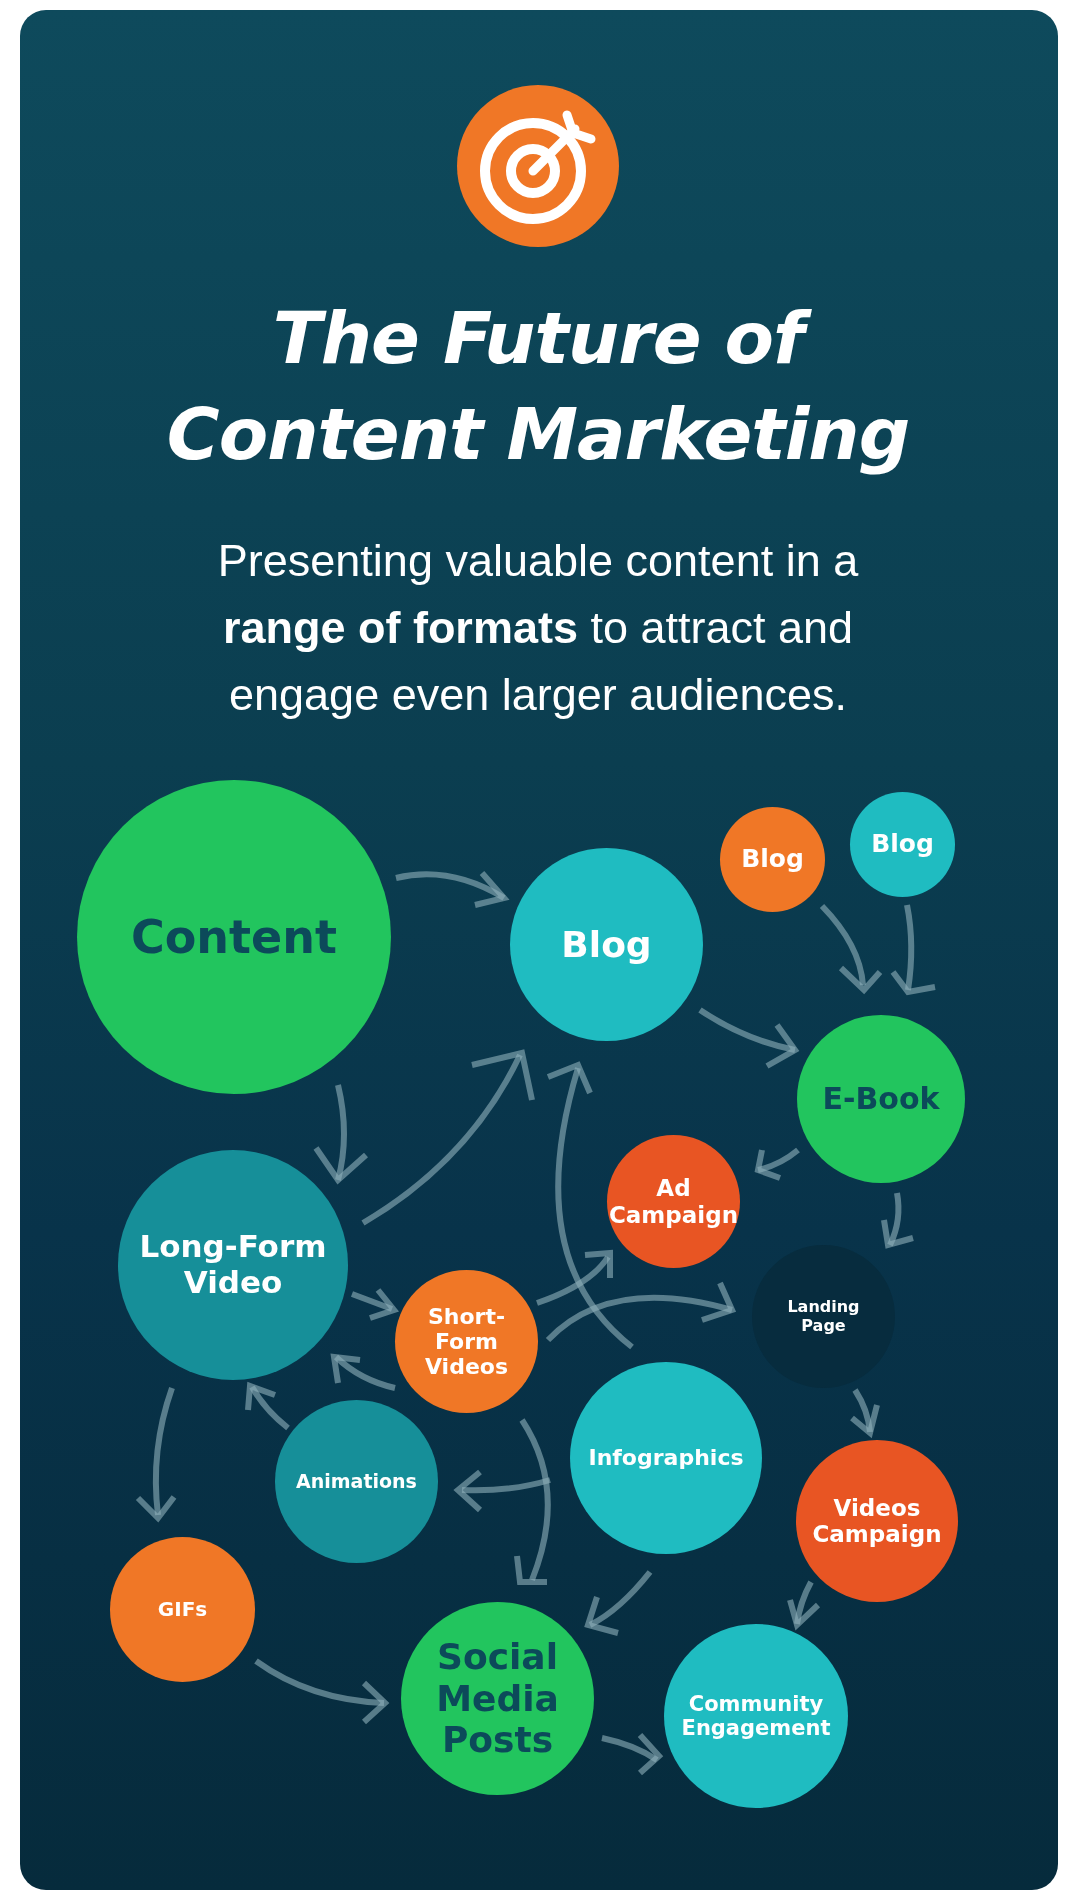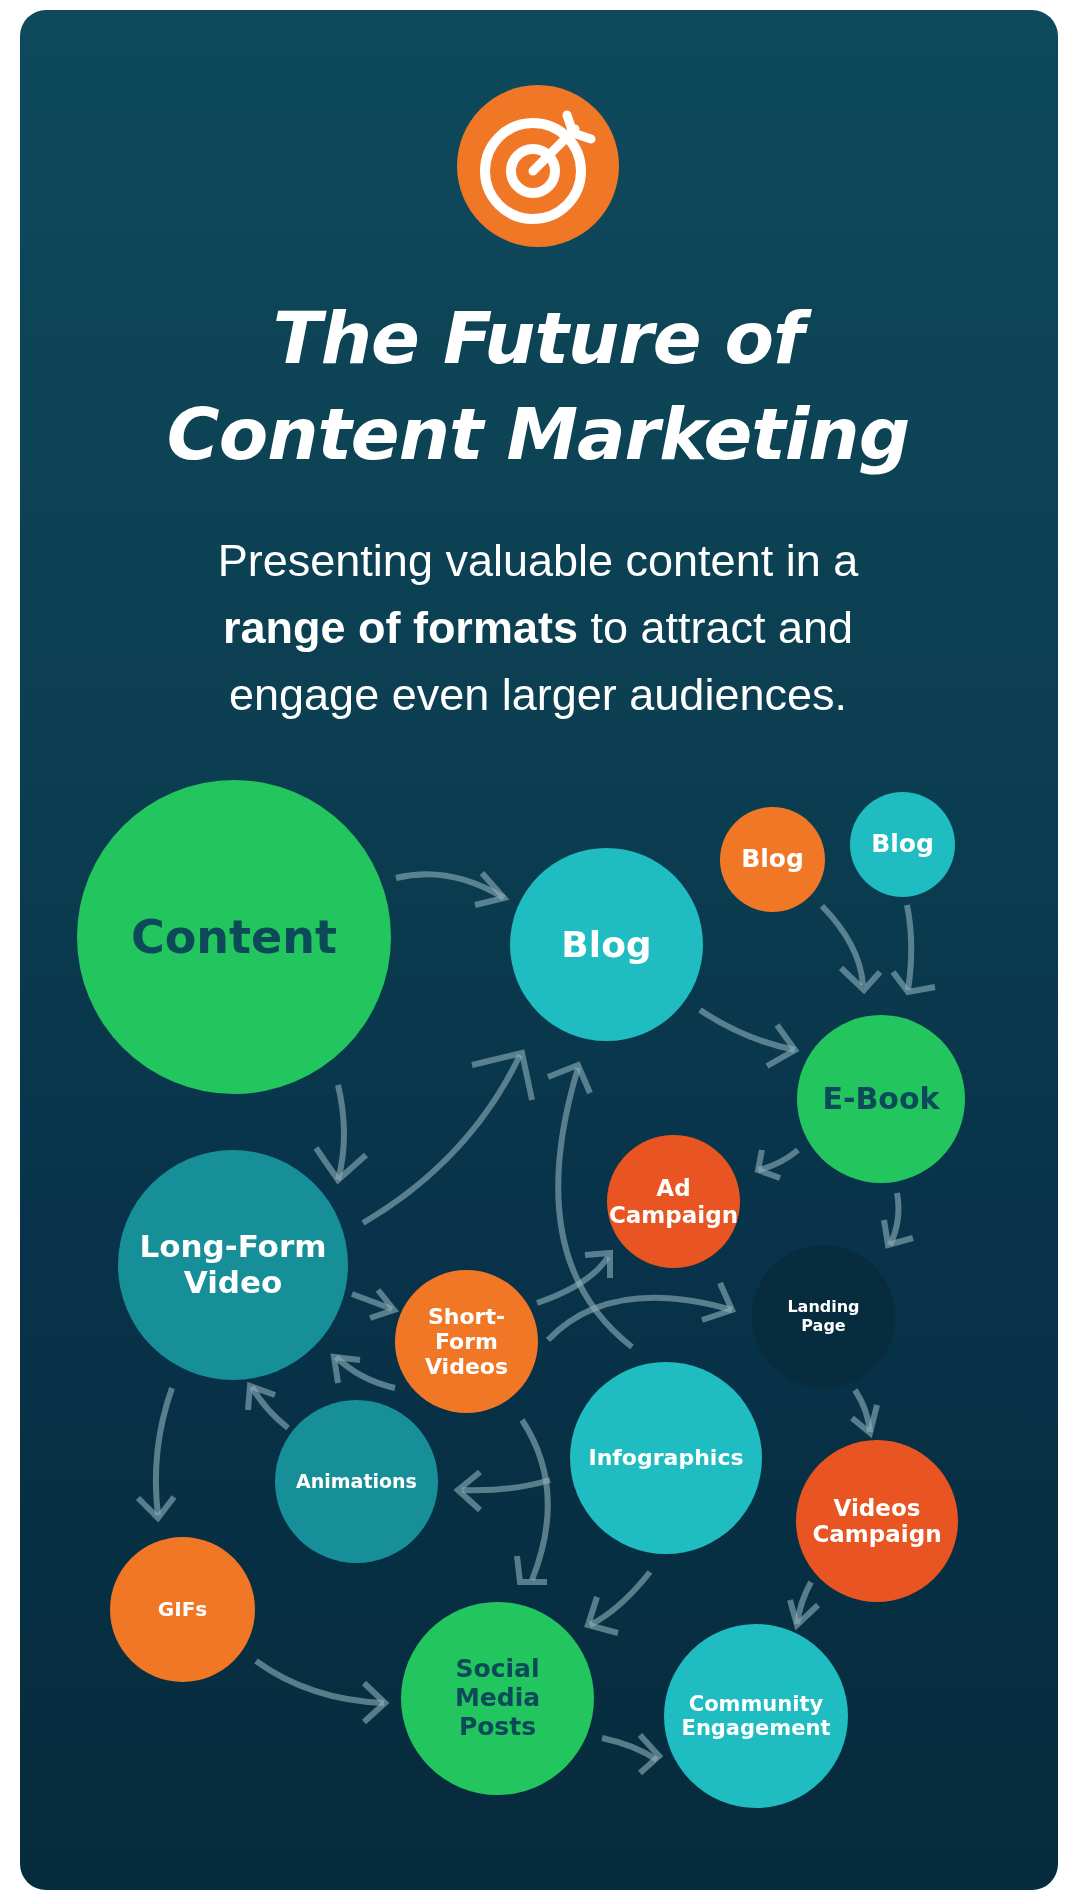--- a/index.html
+++ b/index.html
@@ -203,21 +203,21 @@
   <div>
       <span>Videos</span>
       <span>Campaign</span>
     </div>
 </div>
 
 <div class="node orange" style="left:110px; top:1537px; width:145px; height:145px; font-size:20px;">
   <span>GIFs</span>
 </div>
 
-<div class="node white" style="left:401px; top:1602px; width:193px; height:193px; font-size:25px;">
+<div class="node white" style="left:401px; top:1602px; width:193px; height:193px; font-size:36px;">
   <div>
       <span>Social</span>
       <span>Media</span>
       <span>Posts</span>
     </div>
 </div>
 
 <div class="node teal" style="left:664px; top:1624px; width:184px; height:184px; font-size:21px;">
   <div>
       <span>Community</span>

